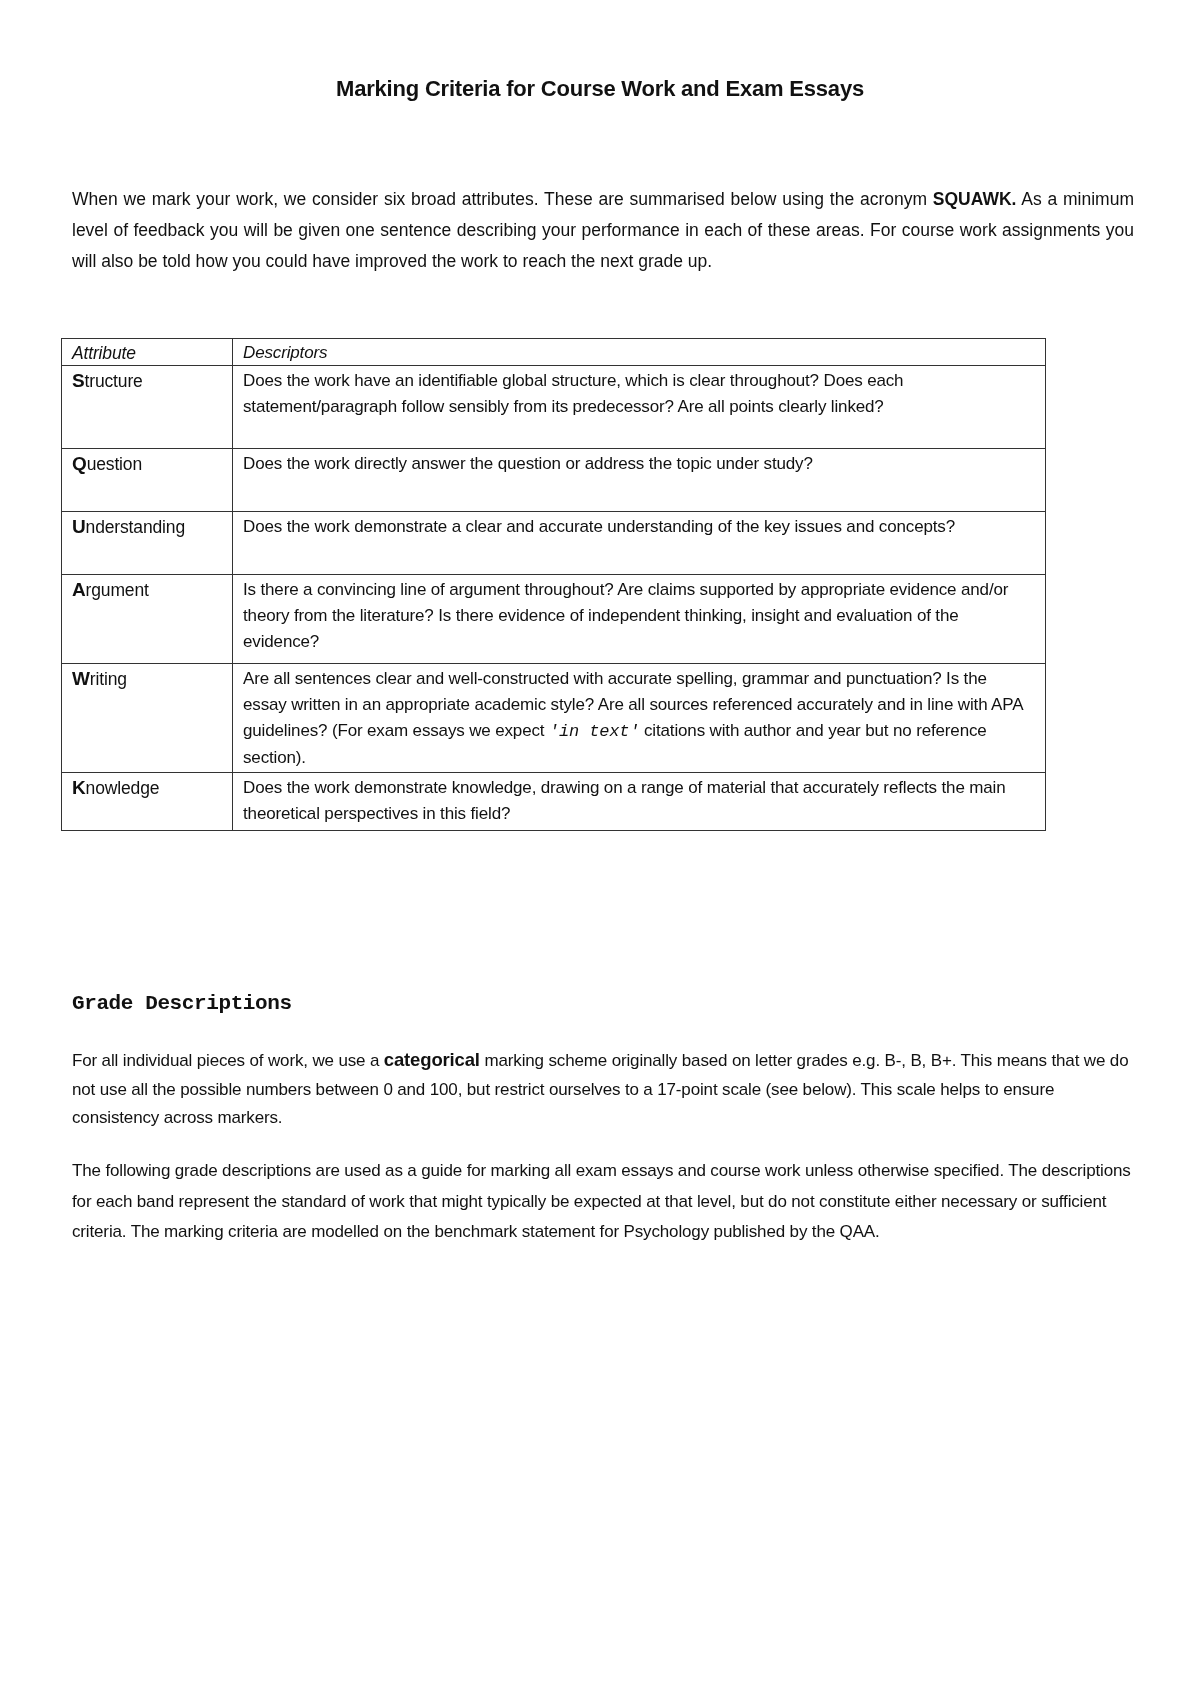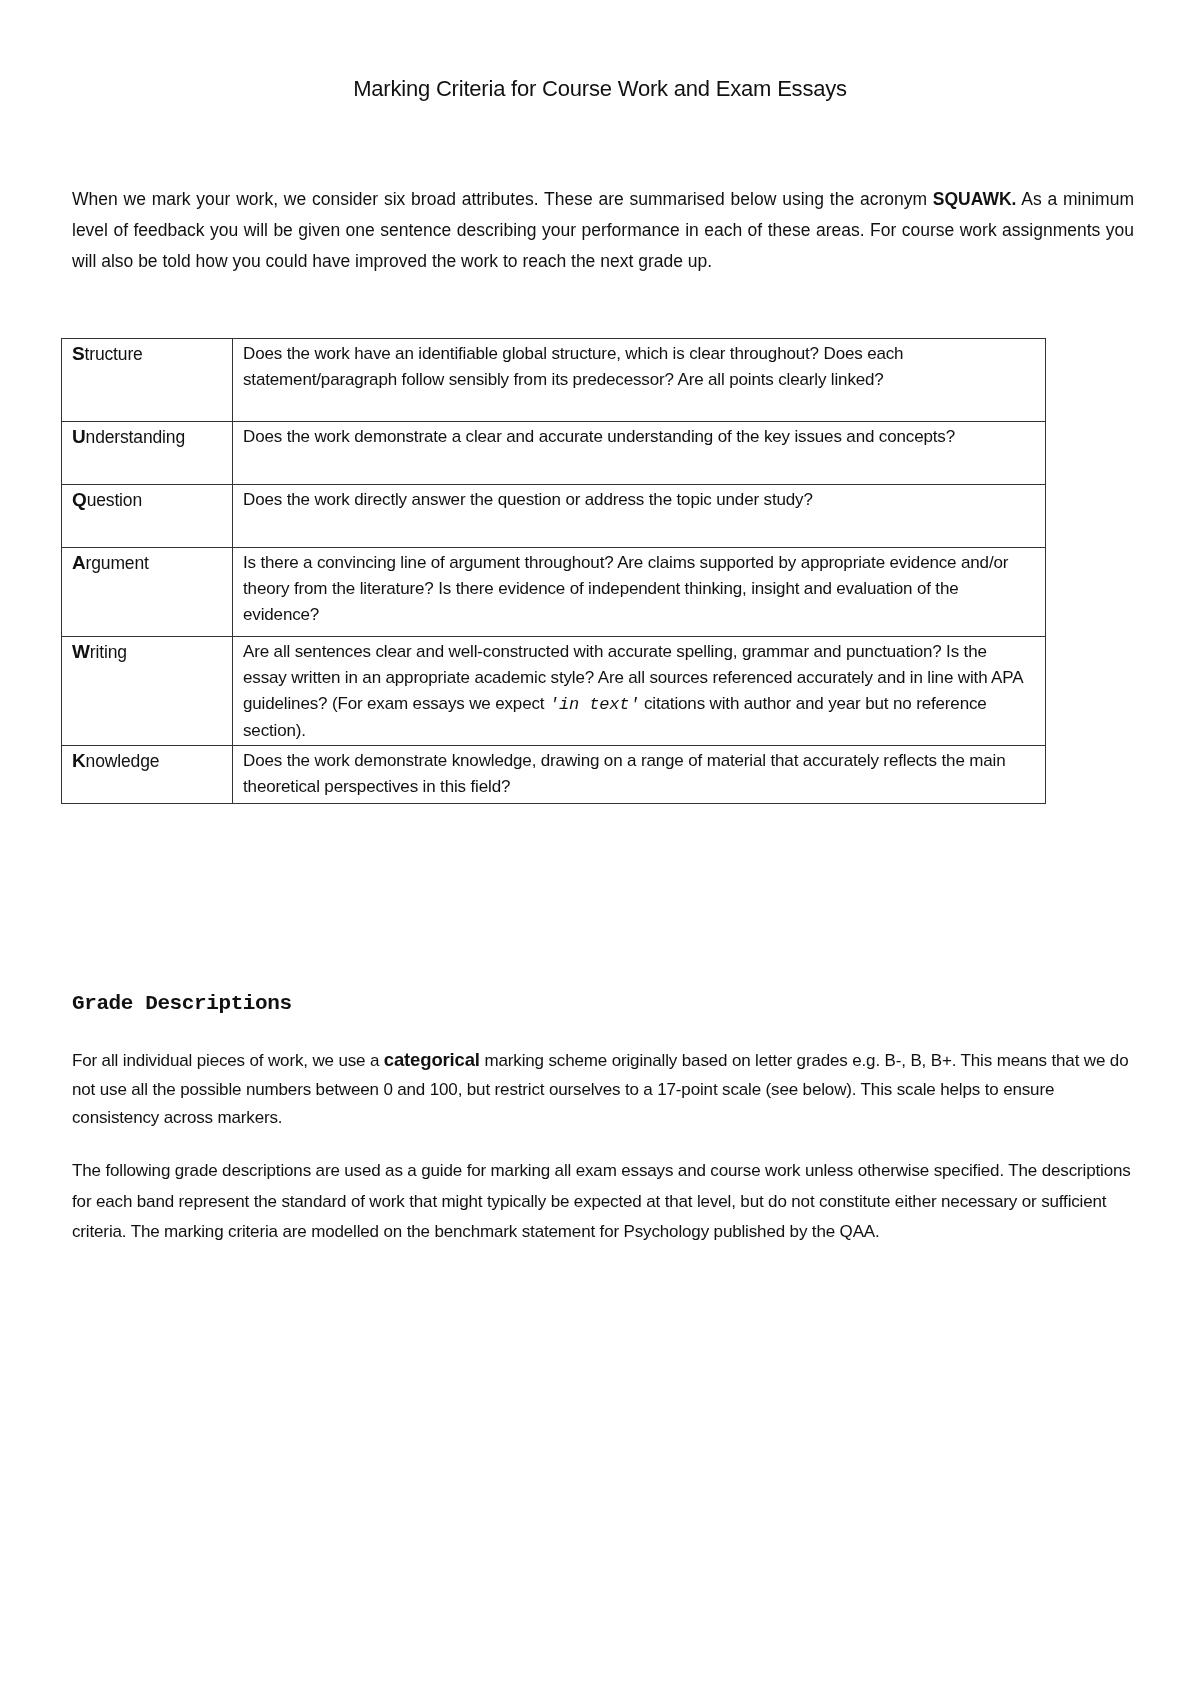--- a/index.html
+++ b/index.html
@@ -1,20 +1,20 @@
 <!DOCTYPE html>
 <html><head>
 <meta charset="utf-8">
 <style>
   html, body { margin: 0; padding: 0; background: #ffffff; }
   body { width: 1200px; height: 1696px; position: relative; overflow: hidden;
          font-family: "Liberation Sans", "DejaVu Sans", sans-serif; color: #111; }
   .page { position: absolute; left: 0; top: 0; width: 1200px; height: 1696px; }
   .title { position: absolute; left: 0; width: 1200px; top: 76px; text-align: center;
-           font-size: 22px; font-weight: normal; letter-spacing: -0.2px; }
+           font-size: 22px; font-weight: bold; letter-spacing: -0.2px; }
   .h2 { position: absolute; left: 72px; font-size: 22px; font-weight: bold; letter-spacing: -0.4px; }
   .para { position: absolute; left: 72px; width: 1062px; font-size: 17.5px; line-height: 31px; }
   .justify { text-align: justify; text-align-last: left; }
   .para2 { position: absolute; left: 72px; width: 1070px; font-size: 17px; line-height: 28.5px; letter-spacing: -0.15px; }
   .para3 { position: absolute; left: 72px; width: 1062px; font-size: 17px; line-height: 30.5px; letter-spacing: -0.15px; }
   b.inline { font-weight: bold; }
 
   table.crit { position: absolute; left: 61px; top: 338px; width: 985px; border-collapse: collapse;
                font-size: 17px; }
   table.crit td { border: 1.5px solid #333; vertical-align: top; padding: 2px 10px 0 10px;
@@ -31,31 +31,35 @@
 
   <div class="title">Marking Criteria for Course Work and Exam Essays</div>
 
 
   <div class="para justify" style="top:175px;margin-top:9px;">
     <span>When we mark your work, we consider six broad attributes. These are summarised below using the acronym </span><b class="inline">SQUAWK.</b><span>  As a minimum level of feedback you will be given one sentence describing your performance in each of these areas. For course work assignments you will also be told how you could have improved the work to reach the next grade up.</span>
   </div>
 
   <table class="crit">
     <tbody>
+        <tr class="hdr">
+      <td class="attr">Attribute</td>
+      <td>Descriptors</td>
+    </tr>
     <tr style="height:83px;">
       <td class="attr"><span class="first">S</span><span>tructure</span></td>
       <td class="desc">Does the work have an identifiable global structure, which is clear throughout? Does each statement/paragraph follow sensibly from its predecessor? Are all points clearly linked?</td>
     </tr>
     <tr style="height:63px;">
+      <td class="attr"><span class="first">Q</span><span>uestion</span></td>
+      <td class="desc">Does the work directly answer the question or address the topic under study?</td>
+    </tr>
+    <tr style="height:63px;">
       <td class="attr"><span class="first">U</span><span>nderstanding</span></td>
       <td class="desc">Does the work demonstrate a clear and accurate understanding of the key issues and concepts?</td>
-    </tr>
-    <tr style="height:63px;">
-      <td class="attr"><span class="first">Q</span><span>uestion</span></td>
-      <td class="desc">Does the work directly answer the question or address the topic under study?</td>
     </tr>
     <tr style="height:89px;">
       <td class="attr"><span class="first">A</span><span>rgument</span></td>
       <td class="desc">Is there a convincing line of argument throughout? Are claims supported by appropriate evidence and/or theory from the literature? Is there evidence of independent thinking, insight and evaluation of the evidence?</td>
     </tr>
     <tr style="height:109px;">
       <td class="attr"><span class="first">W</span><span>riting</span></td>
       <td class="desc"><span>Are all sentences clear and well-constructed with accurate spelling, grammar and punctuation? Is the essay written in an appropriate academic style? Are all sources referenced accurately and in line with APA guidelines? (For exam essays we expect </span><i>'in text'</i><span> citations with author and year but no reference section).</span></td>
     </tr>
     <tr style="height:58px;margin-top:20px;">

